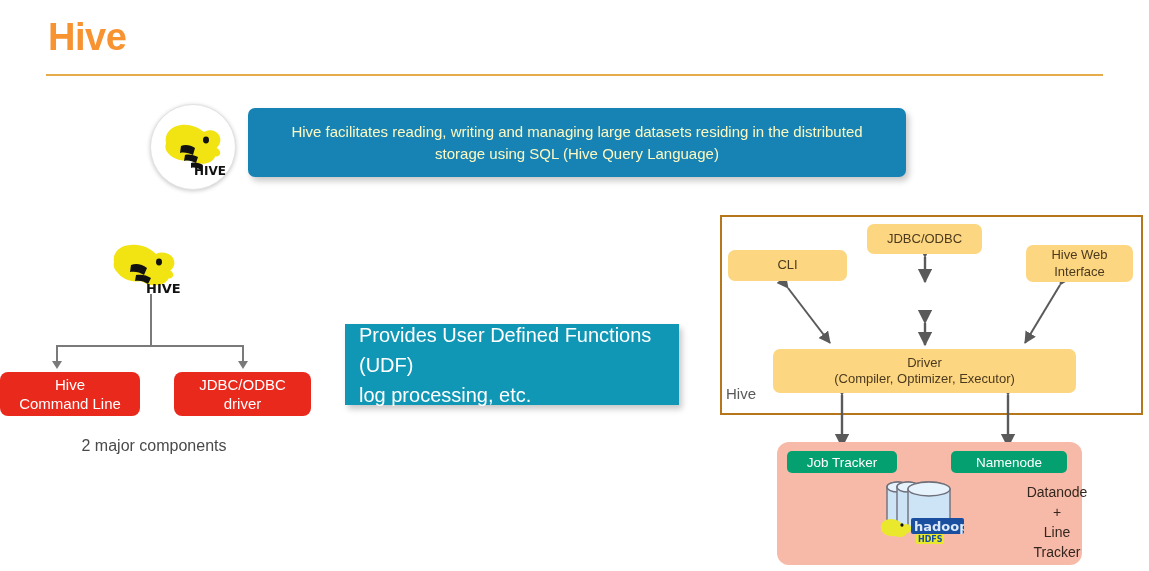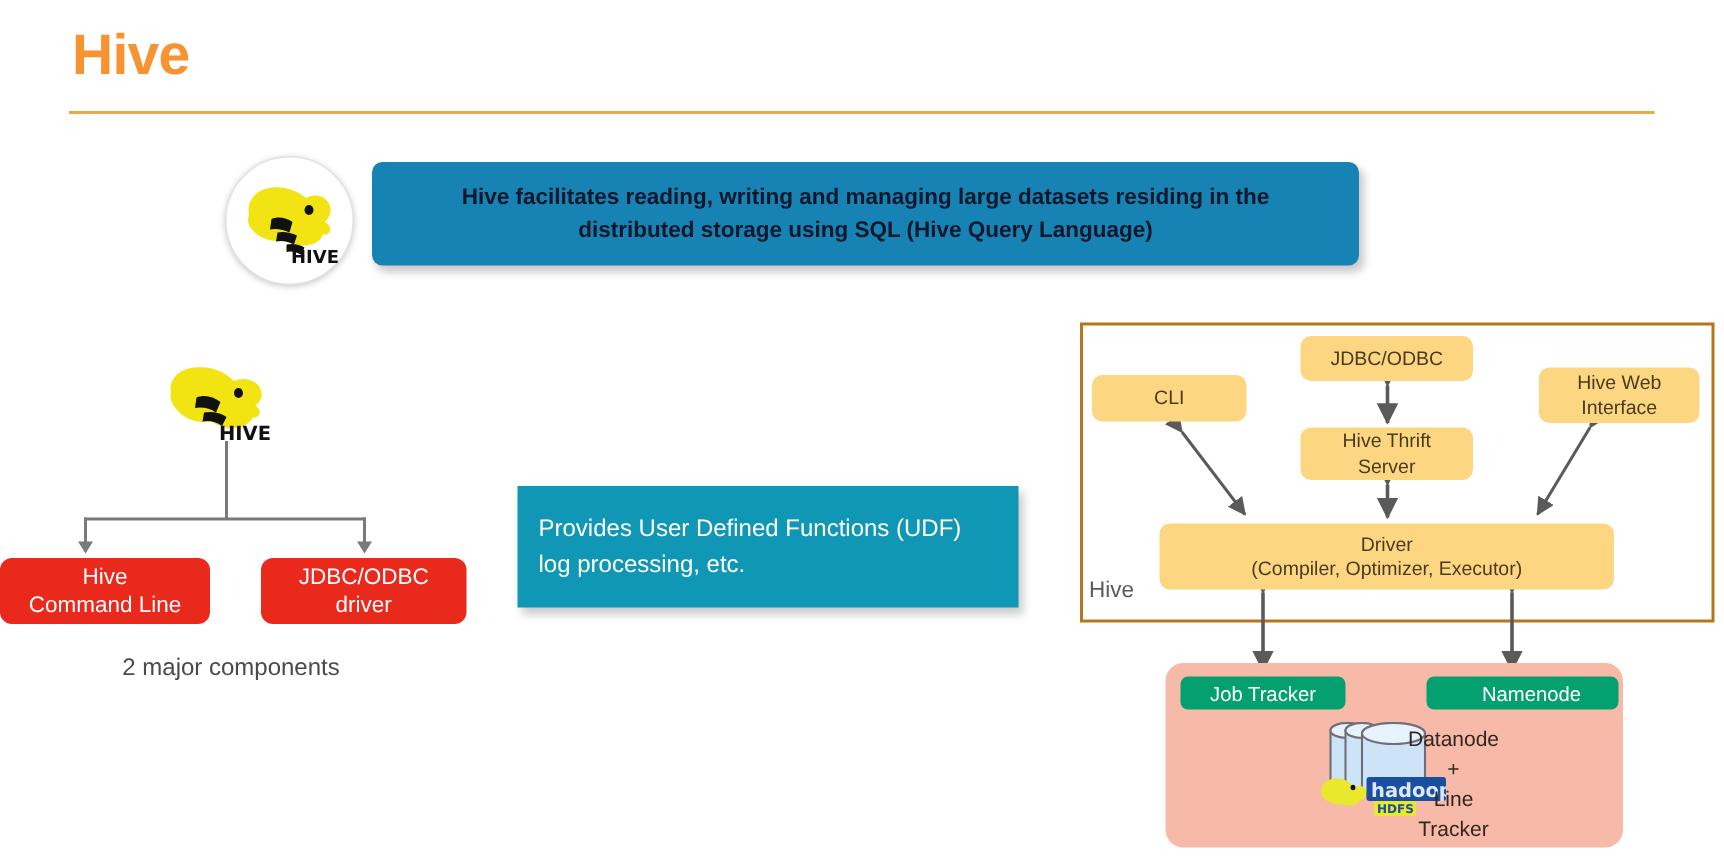--- a/index.html
+++ b/index.html
@@ -68,25 +68,24 @@
     height: 69px;
     background: #1683B4;
     border-radius: 7px;
     box-shadow: 3px 4px 6px rgba(0,0,0,0.22);
     display: flex;
     align-items: center;
     justify-content: center;
     text-align: center;
   }
   .blue-banner .txt {
-    color: #0f172a;
+    color: #fef9c3;
     font-size: 15px;
     line-height: 1.45;
     padding: 0 24px;
-    font-weight: bold;
   }
 
   
   .tree-logo {
     position: absolute;
     left: 108px;
     top: 238px;
     width: 80px;
     height: 58px;
   }
@@ -158,21 +157,21 @@
     top: 324px;
     width: 334px;
     height: 81px;
     background: #1097B5;
     box-shadow: 3px 4px 6px rgba(0,0,0,0.22);
     display: flex;
     align-items: center;
   }
   .teal-box .txt {
     color: #ffffff;
-    font-size: 16px;
+    font-size: 20px;
     line-height: 1.5;
     padding: 0 14px;
   }
 
   
   .arch {
     position: absolute;
     left: 720px;
     top: 215px;
     width: 423px;
@@ -194,21 +193,21 @@
     background: #FCD681;
     border-radius: 7px;
     display: flex;
     align-items: center;
     justify-content: center;
     text-align: center;
     color: #4b3a1e;
     font-size: 13px;
     line-height: 1.25;
   }
-  .ybox.cli      { left: 728px;  top: 250px; width: 103px; height: 31px; }
+  .ybox.cli      { left: 728px;  top: 250px; width: 119px; height: 31px; }
   .ybox.jdbcodbc { left: 867px;  top: 224px; width: 115px; height: 30px; }
   .ybox.thrift   { left: 867px;  top: 285px; width: 115px; height: 35px; }
   .ybox.webui    { left: 1026px; top: 245px; width: 107px; height: 37px; }
   .ybox.driver   { left: 773px;  top: 349px; width: 303px; height: 44px; }
 
   
   .conn { position: absolute; }
 
   
   .pink-panel {
@@ -224,27 +223,27 @@
     position: absolute;
     background: #05A070;
     border-radius: 5px;
     display: flex;
     align-items: center;
     justify-content: center;
     color: #ffffff;
     font-size: 13.5px;
   }
   .green-box.jobtracker { left: 787px; top: 451px; width: 110px; height: 22px; }
-  .green-box.namenode   { left: 951px; top: 451px; width: 116px; height: 22px; padding-left: 12px; }
+  .green-box.namenode   { left: 951px; top: 451px; width: 116px; height: 22px; }
 
   .cylinders { position: absolute; left: 884px; top: 478px; width: 72px; height: 58px; }
   .hadoop-logo { position: absolute; left: 878px; top: 516px; width: 86px; height: 30px; }
   .datanode-text {
     position: absolute;
-    left: 914px;
+    left: 1002px;
     top: 483px;
     width: 110px;
     text-align: center;
     font-size: 14px;
     line-height: 1.42;
     color: #33261f;
   }
 </style>
 </head>
 <body>
@@ -337,26 +336,20 @@
 
     <line x1="122" y1="180" x2="122" y2="232" stroke="#5a5a5a" stroke-width="2.4" marker-start="url(#ah)" marker-end="url(#ah)"></line>
 
     <line x1="288" y1="180" x2="288" y2="232" stroke="#5a5a5a" stroke-width="2.4" marker-start="url(#ah)" marker-end="url(#ah)"></line>
   </svg>
 
   <div class="ybox cli">CLI</div>
 
   <div class="ybox jdbcodbc">JDBC/ODBC</div>
 
-  <div class="ybox thrift">
-    <div>
-      <div>Hive Thrift</div>
-      <div>Server</div>
-    </div>
-  </div>
 
   <div class="ybox webui">
     <div>
       <div>Hive Web</div>
       <div>Interface</div>
     </div>
   </div>
 
   <div class="ybox driver">
     <div>

